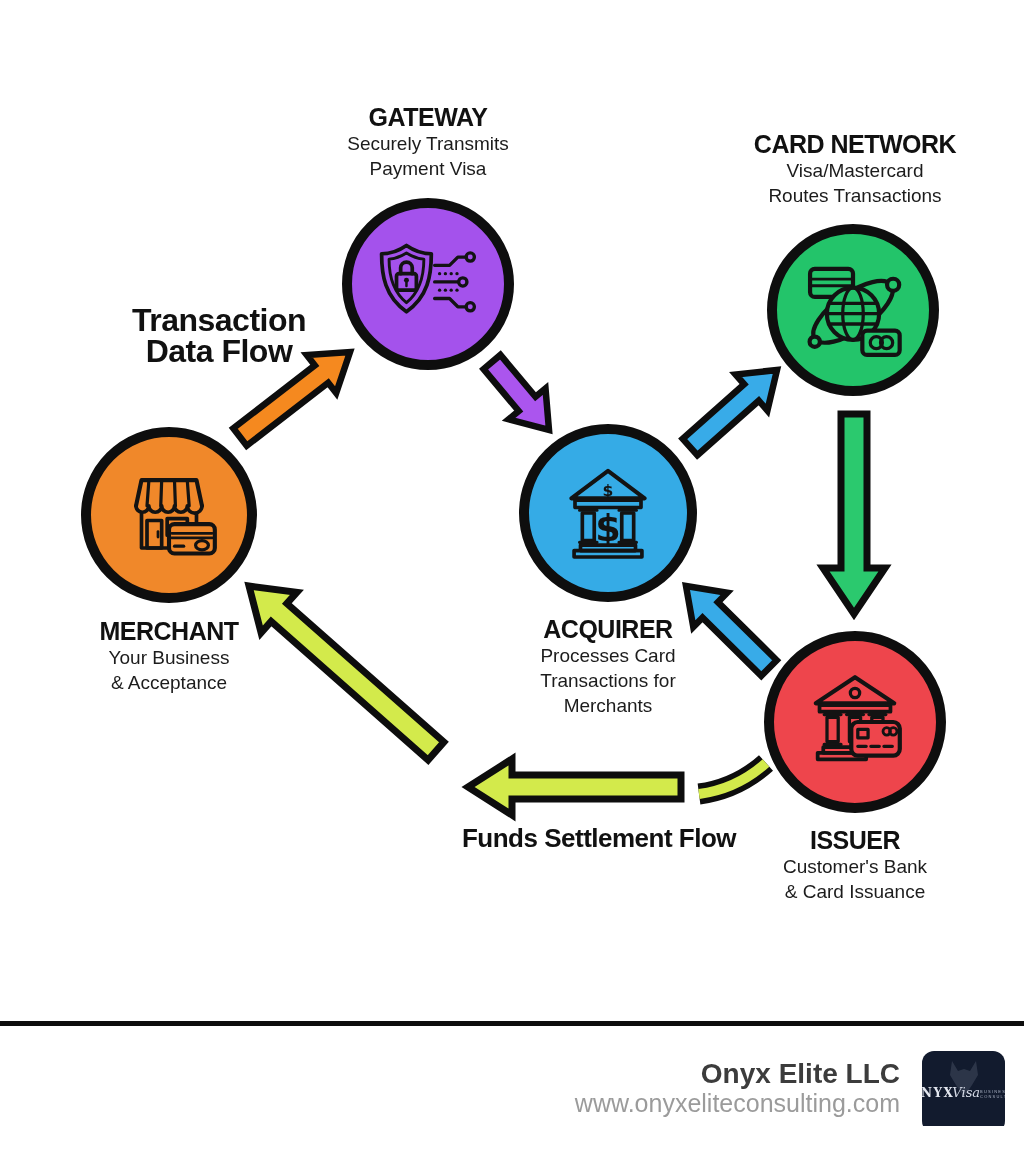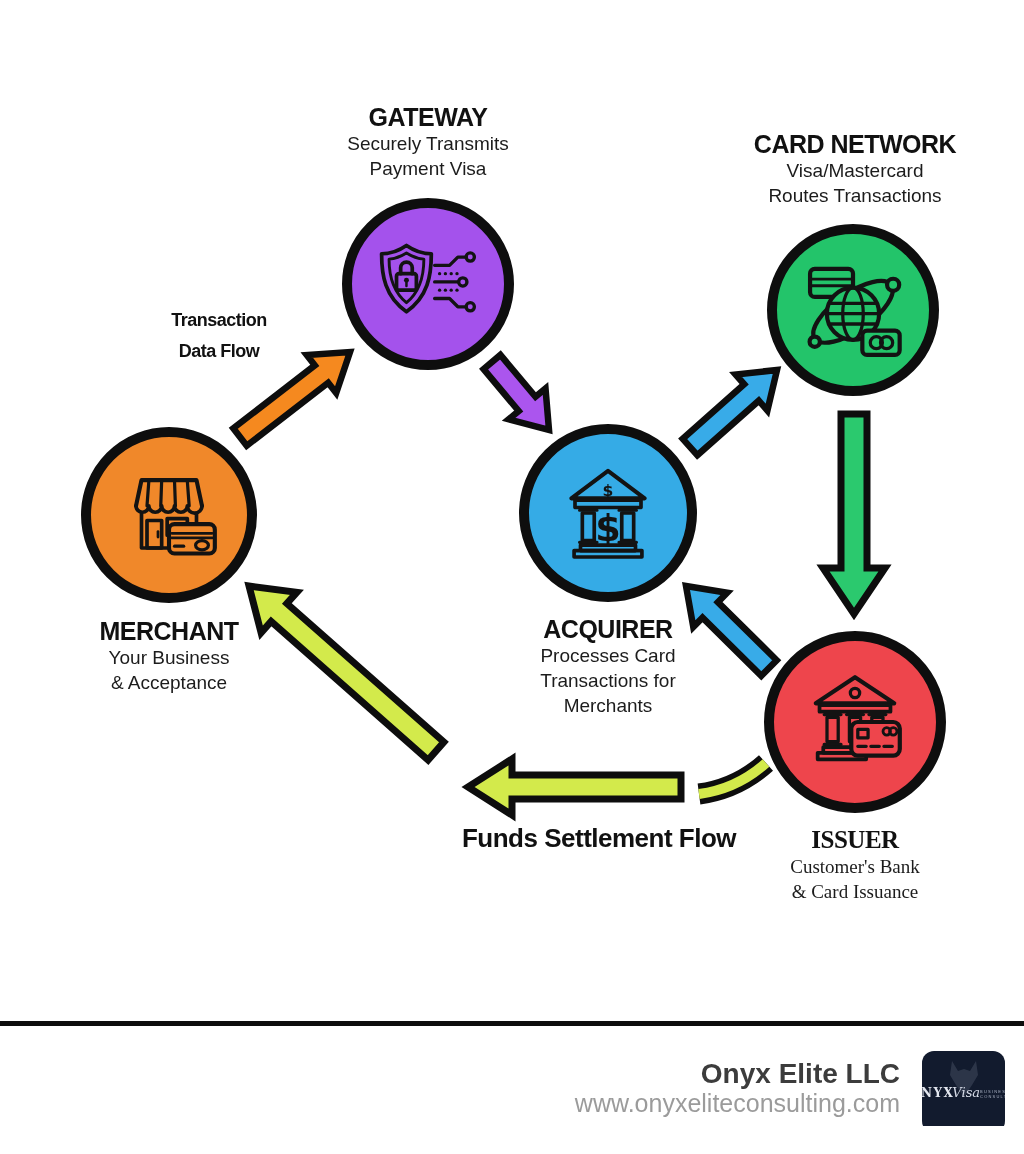--- a/index.html
+++ b/index.html
@@ -15,21 +15,21 @@
   .circle{
     position:absolute;border-radius:50%;border:10px solid #0e0e0e;box-sizing:border-box;
     display:flex;align-items:center;justify-content:center;
   }
   .icon{stroke:#131313;fill:none;stroke-linecap:round;stroke-linejoin:round;}
   .node-label{position:absolute;transform:translateX(-50%);text-align:center;white-space:nowrap;}
   .node-title{font-size:25px;font-weight:bold;letter-spacing:-0.5px;line-height:28px;color:#111;}
   .node-sub{font-size:19px;line-height:25px;color:#1c1c1c;}
   .flow-label{position:absolute;transform:translateX(-50%);text-align:center;white-space:nowrap;
     font-weight:bold;color:#111;}
-  .flow-label.transaction{font-size:18px;line-height:31px;letter-spacing:-0.5px;}
+  .flow-label.transaction{font-size:32px;line-height:31px;letter-spacing:-0.5px;}
   .flow-label.settlement{font-size:26px;letter-spacing:-0.5px;}
   .divider{position:absolute;left:0;top:1021px;width:1024px;height:5px;background:#0d0d0d;}
   .footer-company{position:absolute;right:124px;top:1058px;font-size:28px;font-weight:bold;color:#3c3c3c;text-align:right;white-space:nowrap;}
   .footer-site{position:absolute;right:124px;top:1089px;font-size:25px;color:#9b9b9b;text-align:right;white-space:nowrap;}
   .logo{
     position:absolute;left:922px;top:1051px;width:83px;height:82px;border-radius:12px;
     background:#121b2e;display:flex;flex-direction:row;align-items:center;justify-content:center;overflow:hidden;
   }
   .logo-fox{position:absolute;left:24px;top:8px;opacity:0.22;}
   .logo-row{position:relative;display:flex;align-items:baseline;z-index:2;}
@@ -168,21 +168,21 @@
       <path stroke-width="3.5" d="M75 52 h18"></path>
       <rect x="26" y="87" width="50" height="6" stroke-width="4"></rect>
       <rect x="20" y="93" width="52" height="7" stroke-width="4"></rect>
       <rect x="56" y="60" width="52" height="36" rx="7" fill="#ee454c"></rect>
       <rect x="63" y="68" width="11" height="9" stroke-width="3.5"></rect>
       <path stroke-width="3.5" d="M63 86 h9 M77 86 h9 M91 86 h9"></path>
       <circle cx="94" cy="70" r="4" stroke-width="3"></circle>
       <circle cx="101" cy="70" r="4" stroke-width="3"></circle>
     </svg>
   </div>
-  <div class="node-label" style="left:855px;top:826px;font-family:Liberation Serif, serif;">
+  <div class="node-label" style="left:855px;top:826px;">
     <div class="node-title">ISSUER</div>
     <div class="node-sub">Customer's Bank</div>
     <div class="node-sub">&amp; Card Issuance</div>
   </div>
 
   <div class="flow-label settlement" style="left:599px;top:823px;">Funds Settlement Flow</div>
 
   <div class="divider"></div>
   <div class="footer-company">Onyx Elite LLC</div>
   <div class="footer-site">www.onyxeliteconsulting.com</div>

